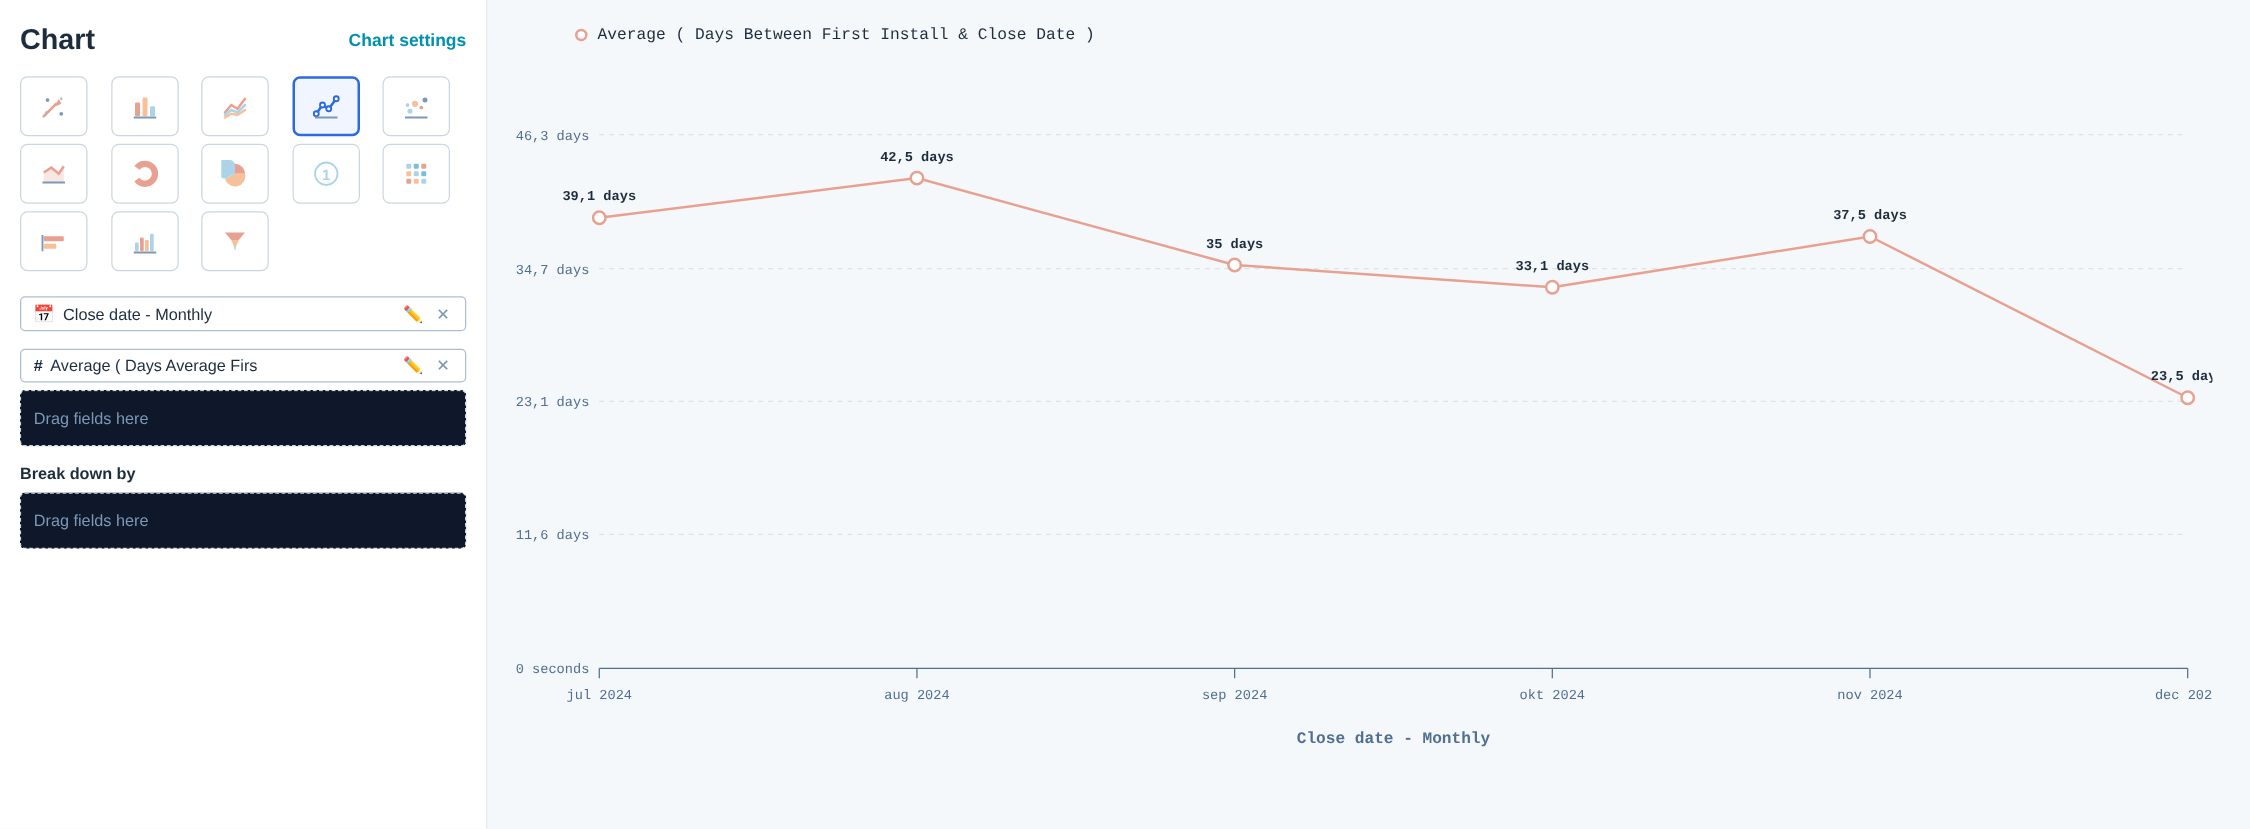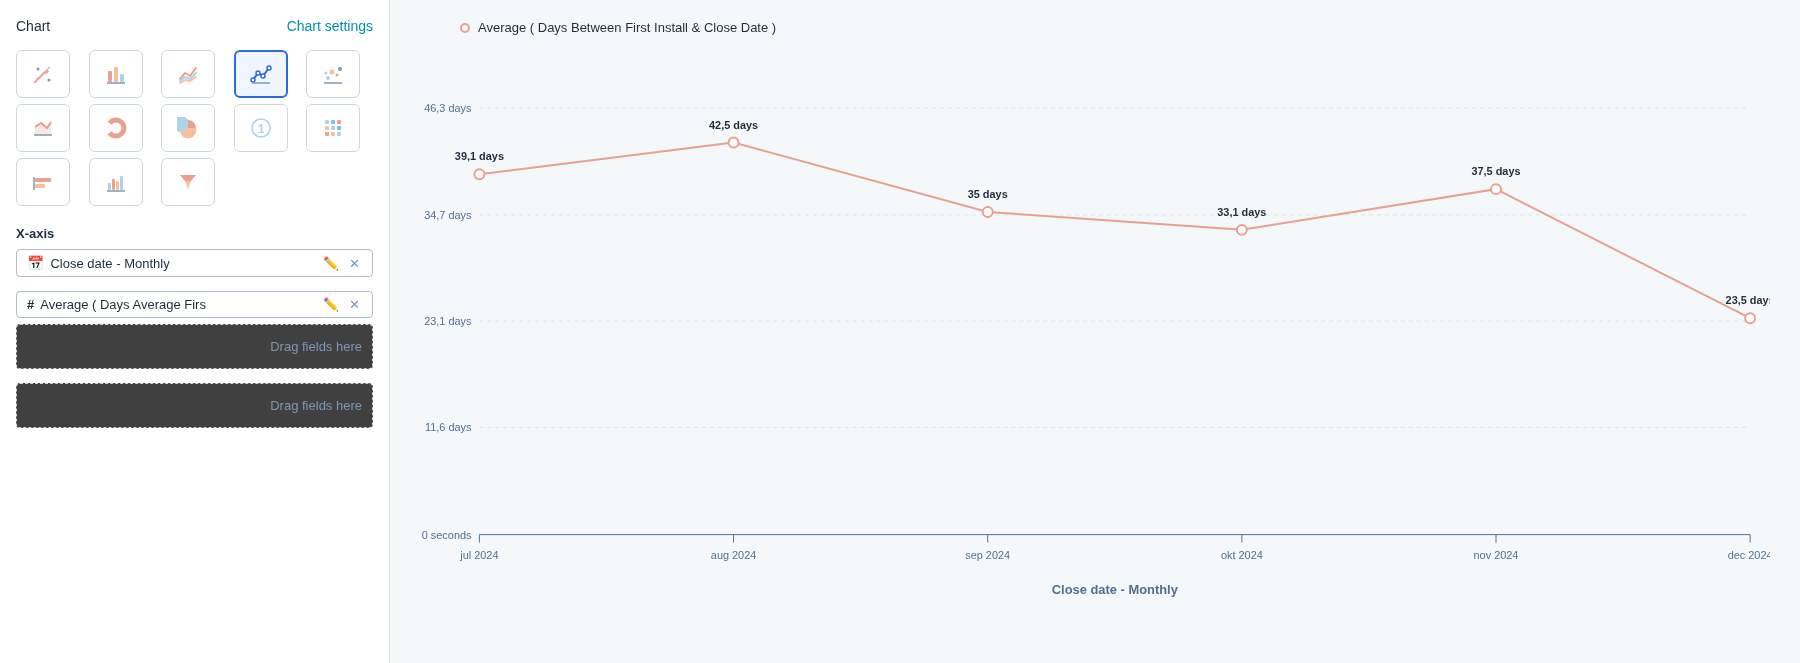--- a/index.html
+++ b/index.html
@@ -22,28 +22,28 @@
     }
 
     .sidebar-header {
       display: flex;
       justify-content: space-between;
       align-items: center;
       margin-bottom: 16px;
     }
 
     .sidebar-title {
-      font-size: 14px;
-      font-weight: 400;
+      font-size: 23px;
+      font-weight: 700;
       color: #1e2d3d;
     }
 
     .chart-settings-link {
       font-size: 14px;
-      font-weight: 400;
+      font-weight: 700;
       color: #0091ae;
       cursor: pointer;
       text-decoration: none;
     }
 
     
     .chart-grid {
       display: grid;
       grid-template-columns: repeat(5, 1fr);
       gap: 6px;
@@ -122,34 +122,35 @@
       cursor: pointer;
       color: #7c98b6;
       font-size: 13px;
       padding: 0 2px;
     }
 
     .drag-zone {
       border: 1.5px dashed #cbd6e2;
       border-radius: 4px;
       padding: 14px 10px;
-      text-align: right;
+      text-align: left;
       color: #7c98b6;
       font-size: 13px;
       margin-top: 6px;
-      background: #404040;
+      background: #0f172a;
     }
 
     
     .chart-area {
       flex: 1;
       background: #f5f8fa;
       padding: 20px 30px 20px 10px;
       display: flex;
       flex-direction: column;
+      font-family: Liberation Mono, monospace;
     }
 
     .chart-legend {
       display: flex;
       align-items: center;
       gap: 8px;
       margin-bottom: 14px;
       padding-left: 60px;
     }
 
@@ -332,21 +333,20 @@
     <button class="chart-type-btn" title="Funnel chart">
       <svg viewBox="0 0 22 22" fill="none">
         <path d="M3 4 H19 L14 10 H8 Z" fill="#e8a090"></path>
         <path d="M8 10 H14 L12 15 H10 Z" fill="#f5c09a"></path>
         <path d="M10 15 H12 L11 19 H11 Z" fill="#acd4e8"></path>
       </svg>
     </button>
   </div>
 
   <div class="axis-section">
-    <div class="axis-label">X-axis</div>
     <div class="axis-tag">
       <span class="tag-icon">📅</span>
       <span class="tag-text">Close date - Monthly</span>
       <span class="tag-actions">
         <button class="tag-action-btn">✏️</button>
         <button class="tag-action-btn">✕</button>
       </span>
     </div>
   </div>
 
@@ -356,20 +356,21 @@
       <span class="tag-text">Average ( Days Average Firs</span>
       <span class="tag-actions">
         <button class="tag-action-btn">✏️</button>
         <button class="tag-action-btn">✕</button>
       </span>
     </div>
     <div class="drag-zone">Drag fields here</div>
   </div>
 
   <div class="axis-section">
+    <div class="axis-label">Break down by</div>
     <div class="drag-zone">Drag fields here</div>
   </div>
 </div>
 
 <div class="chart-area">
   <div class="chart-legend">
     <span class="legend-dot"></span>
     <span class="legend-label">Average ( Days Between First Install &amp; Close Date )</span>
   </div>
   <div class="chart-container">

